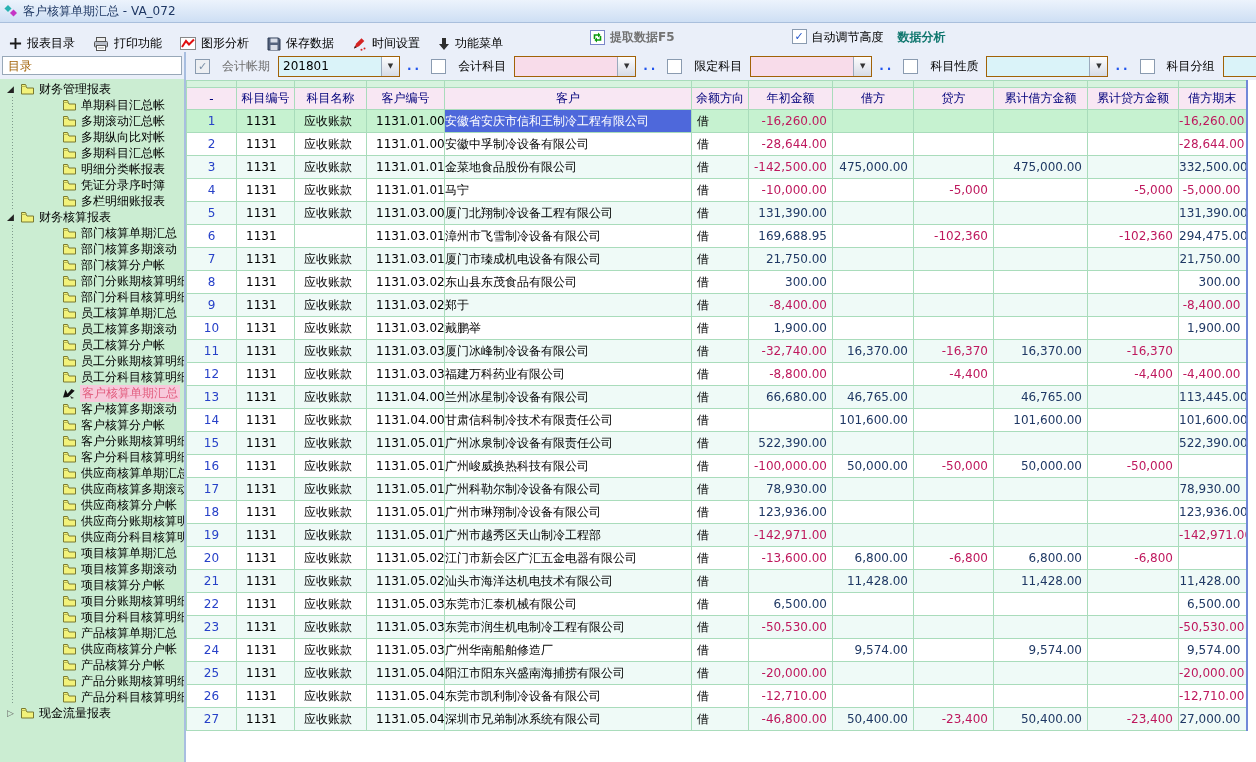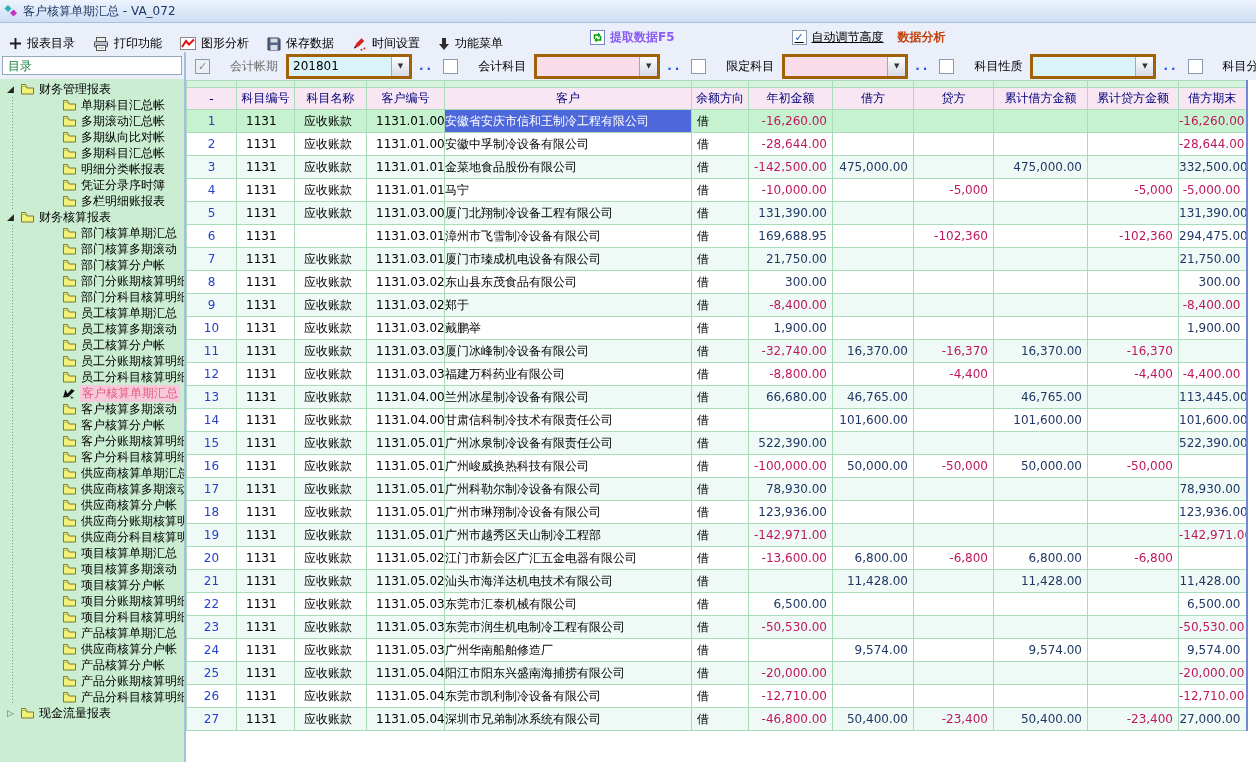--- a/index.html
+++ b/index.html
@@ -5,45 +5,45 @@
   html,body{margin:0;padding:0;width:1256px;height:762px;overflow:hidden;background:#fff;
     font-family:"DejaVu Sans",sans-serif;font-size:12px;color:#000;}
   .abs{position:absolute;}
   
   #titlebar{top:0;left:0;width:1256px;height:22px;background:linear-gradient(#ECF3FC,#CEDFF4);
     border-bottom:1px solid #A9BFDC;display:flex;align-items:center;gap:5px;padding-left:4px;color:#1F3864;}
   
   #toolbar{top:23px;left:0;width:1256px;height:29px;background:#EAEFF9;display:flex;align-items:center;}
   .tb-item{display:flex;align-items:center;gap:5px;margin:0 9px;cursor:default;white-space:nowrap;}
   .ticon{display:inline-flex;align-items:center;}
-  #tb-extract{margin-left:78px;font-weight:bold;color:#8b5cf6;}
-  #tb-autoheight{margin-left:108px;display:flex;align-items:center;gap:5px;text-decoration:underline;}
-  #tb-analysis{margin-left:14px;font-weight:bold;color:#c2410c;justify-content:center;}
+  #tb-extract{margin-left:78px;font-weight:bold;color:#737373;}
+  #tb-autoheight{margin-left:108px;display:flex;align-items:flex-start;gap:5px;}
+  #tb-analysis{margin-left:14px;font-weight:bold;color:#0f766e;justify-content:center;}
   
   .cb{width:13px;height:13px;background:#fff;border:1px solid #8A9BB0;display:inline-flex;
     align-items:center;justify-content:center;font-size:11px;line-height:11px;color:#2255CC;flex:none;}
   .cb.checked::after{content:"✓";font-weight:bold;}
   .cb.dim{background:#EDEFF2;color:#7A8FA5;}
   
   #filterbar{top:52px;left:186px;width:1070px;height:28px;background:#EAEFF9;display:flex;
     align-items:center;overflow:hidden;}
-  .fgroup{display:flex;align-items:center;gap:20px;margin-left:9px;white-space:nowrap;}
+  .fgroup{display:flex;align-items:center;gap:12px;margin-left:9px;white-space:nowrap;}
   .flabel.dim{color:#6E6E6E;}
-  .combo{height:19px;border:3px solid #a16207;display:flex;width:120px;margin-left:8px;background:#fff;flex:none;}
+  .combo{height:19px;border:1px solid #a16207;display:flex;width:120px;margin-left:8px;background:#fff;flex:none;}
   .combo .val{flex:1;padding:2px 4px;overflow:hidden;}
   .combo.cyan .val{background:#DAF3F9;}
   .combo.pink .val{background:#F8DCEA;}
   .combo .btn{width:17px;background:linear-gradient(#FDFDFD,#D6DBE6);border-left:1px solid #9AA9BC;
     display:flex;align-items:center;justify-content:center;font-size:7px;color:#333;}
   .dots{color:#2255EE;margin-left:7px;letter-spacing:3px;font-weight:bold;}
   .combo.cut{width:66px;}
   
   #sidebar{top:52px;left:0;width:184px;height:710px;background:#EAEFF9;border-right:2px solid #A8BEE0;}
   #dir-input{position:absolute;top:4px;left:2px;width:168px;height:15px;background:#fff;
-    border:1px solid #98A8B8;color:#15803d;padding:1px 5px;}
+    border:1px solid #98A8B8;color:#a16207;padding:1px 5px;}
   #tree{position:absolute;top:27px;left:0;width:184px;height:683px;background:#CBEDD2;overflow:hidden;padding-top:2px;}
   .trow{height:16px;display:flex;align-items:center;gap:4px;white-space:nowrap;cursor:default;}
   .trow.group{padding-left:5px;}
   .arr{width:11px;flex:none;font-size:9px;color:#222;text-align:center;}
   .arr.col{color:#666;}
   .kids{background-image:repeating-linear-gradient(to bottom,#7f9a8c 0 1px,transparent 1px 3px);
     background-size:1px 100%;background-position:12px 0;background-repeat:no-repeat;padding-left:36px;}
   .kids .trow{padding-left:26px;}
   .ficon{display:inline-flex;flex:none;}
   .selitem{background:#F7C9DB;color:#E25D7F;padding:0 2px;}

